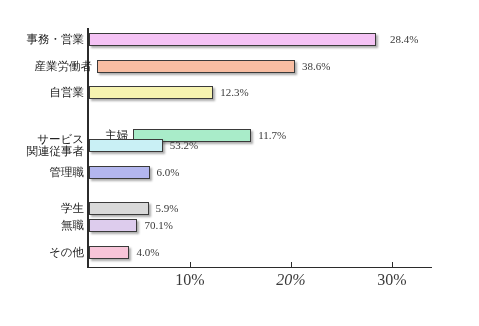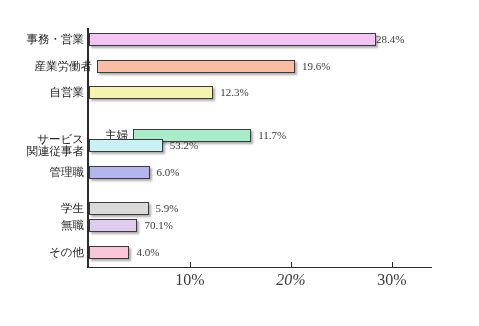--- a/index.html
+++ b/index.html
@@ -123,28 +123,28 @@
 
     <div class="y-axis"></div>
     <div class="x-axis"></div>
 
     <div id="rows-container">
         <div class="row" style="top: 28px;">
           <div class="cat-label one-line">事務・営業</div>
           <div class="bar-wrap">
             <div class="bar" style="width: 286.84px; background: rgb(244, 194, 244);"></div>
           </div>
-          <div class="value-label" style="left: 376px;">28.4%</div>
+          <div class="value-label" style="left: 390px;">28.4%</div>
         </div>
         <div class="row" style="top: 54.6px; margin-left: 8px;">
           <div class="cat-label one-line">産業労働者</div>
           <div class="bar-wrap">
             <div class="bar" style="width: 197.96px; background: rgb(248, 189, 162);"></div>
           </div>
-          <div class="value-label" style="left: 293.96px;">19.6%</div>
+          <div class="value-label" style="left: 293.96px;">38.6%</div>
         </div>
         <div class="row" style="top: 81.2px;">
           <div class="cat-label one-line">自営業</div>
           <div class="bar-wrap">
             <div class="bar" style="width: 124.23px; background: rgb(246, 243, 176);"></div>
           </div>
           <div class="value-label" style="left: 220.23px;">12.3%</div>
         </div>
         <div class="row" style="top: 124px; margin-left: 44px;">
           <div class="cat-label one-line">主婦</div>

